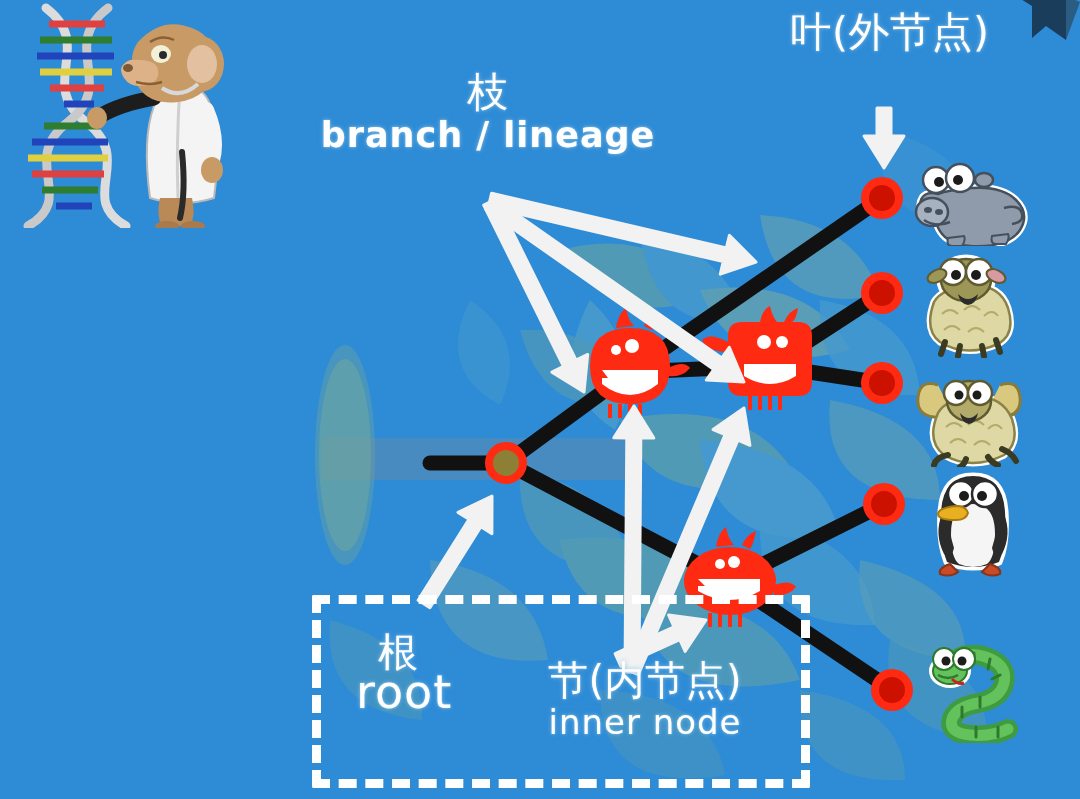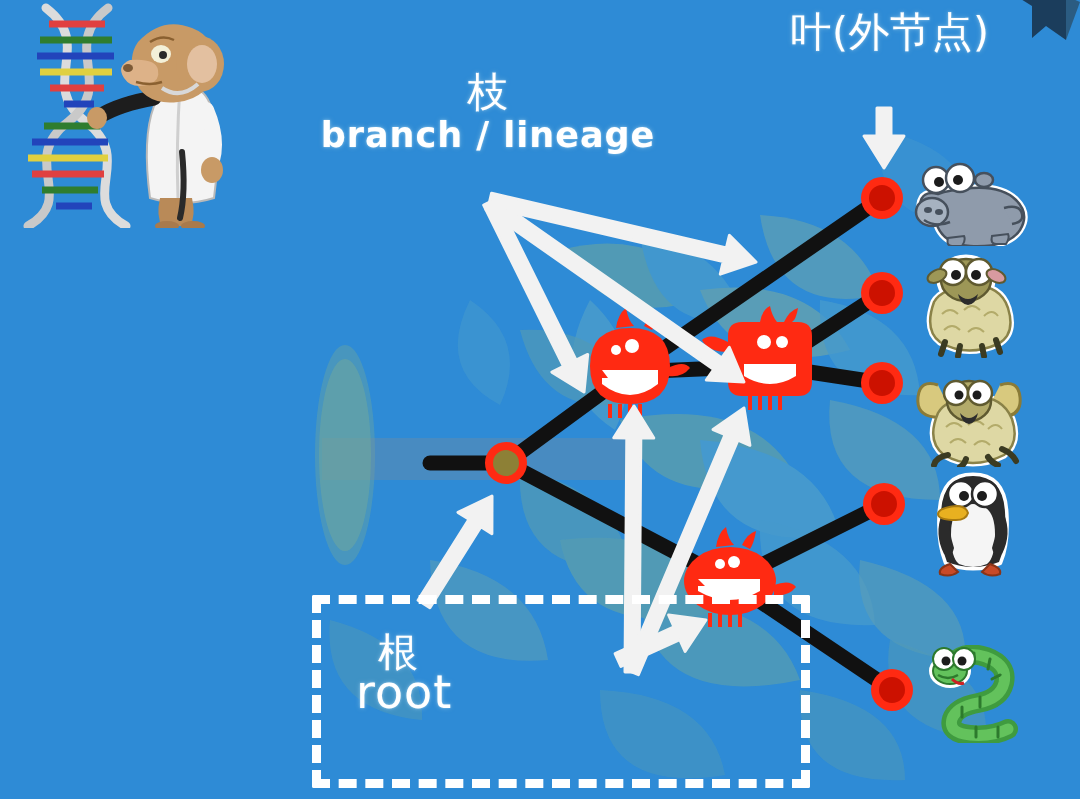--- a/index.html
+++ b/index.html
@@ -218,20 +218,24 @@
   </div>
 
   <div class="label" id="lbl-ancestor">
   </div>
 
   <div class="label" id="lbl-root">
     <span class="cn">根</span>
     <span class="en">root</span>
   </div>
 
+  <div class="label" id="lbl-inner">
+    <span class="cn">节(内节点)</span>
+    <span class="en">inner node</span>
+  </div>
 
   <div class="clip" id="clip-scientist">
     <svg viewBox="0 0 222 226" width="222" height="226">
 
       <g>
         <path d="M42 6 C92 44 32 82 82 120 C132 158 72 196 122 224" stroke="#dcdcdc" stroke-width="9" fill="none" stroke-linecap="round"></path>
         <path d="M104 6 C54 44 114 82 64 120 C14 158 74 196 24 224" stroke="#c9c9c9" stroke-width="9" fill="none" stroke-linecap="round"></path>
         <g stroke-width="7" stroke-linecap="butt">
           <line x1="45" y1="22" x2="101" y2="22" stroke="#e04040"></line>
           <line x1="36" y1="38" x2="108" y2="38" stroke="#2f7d2f"></line>

